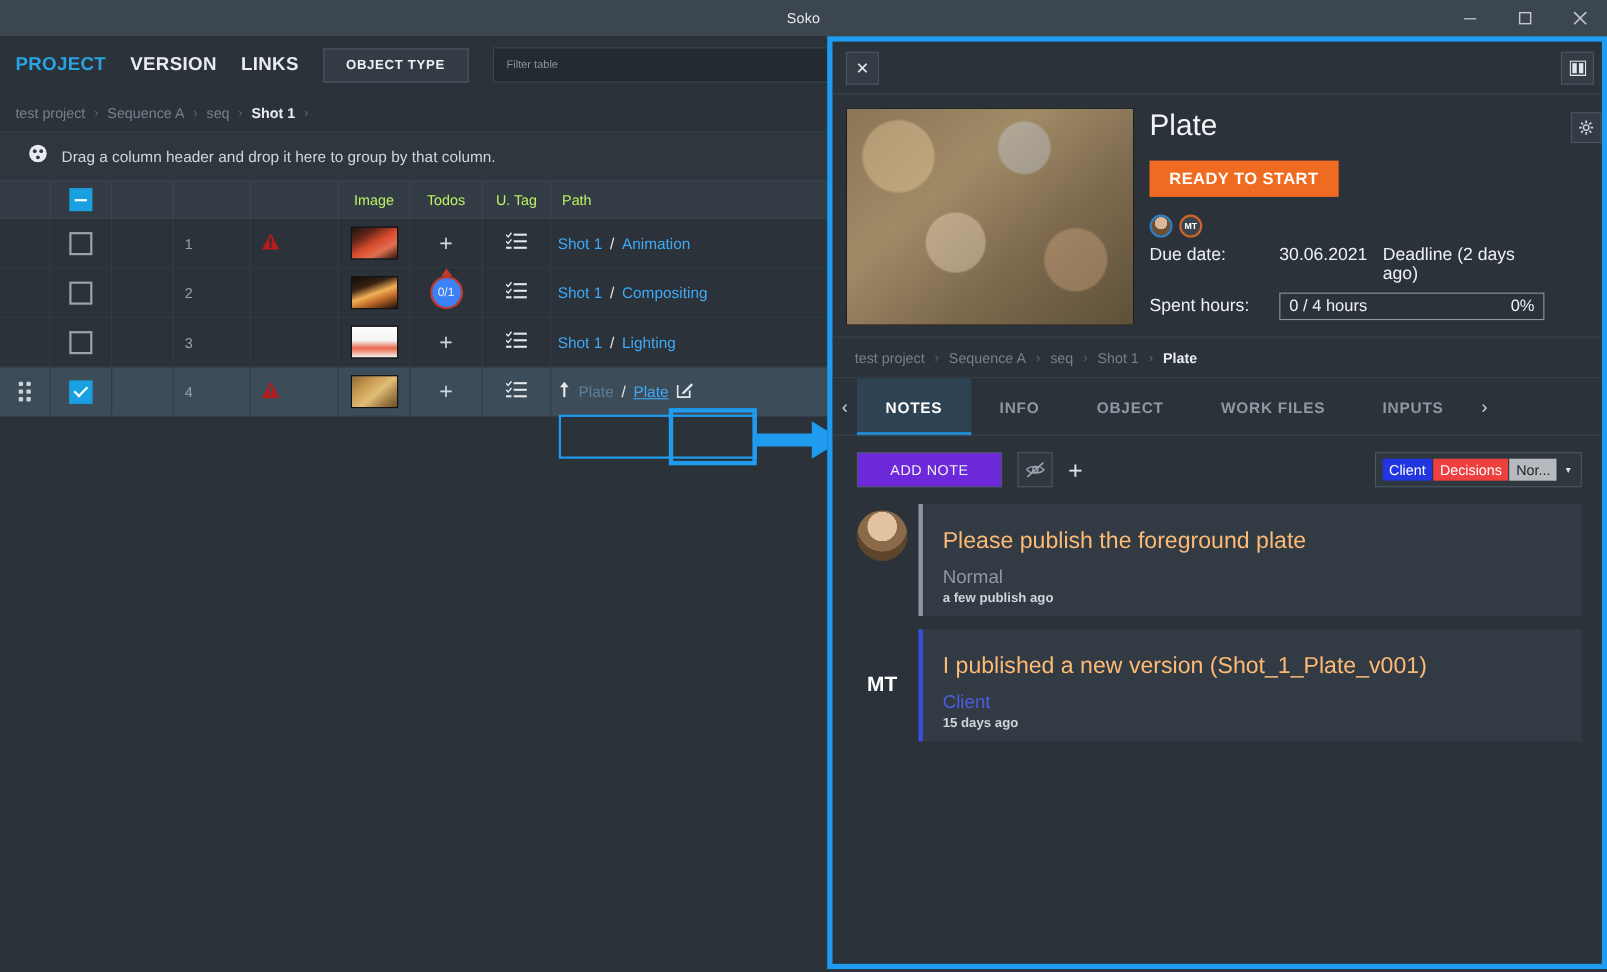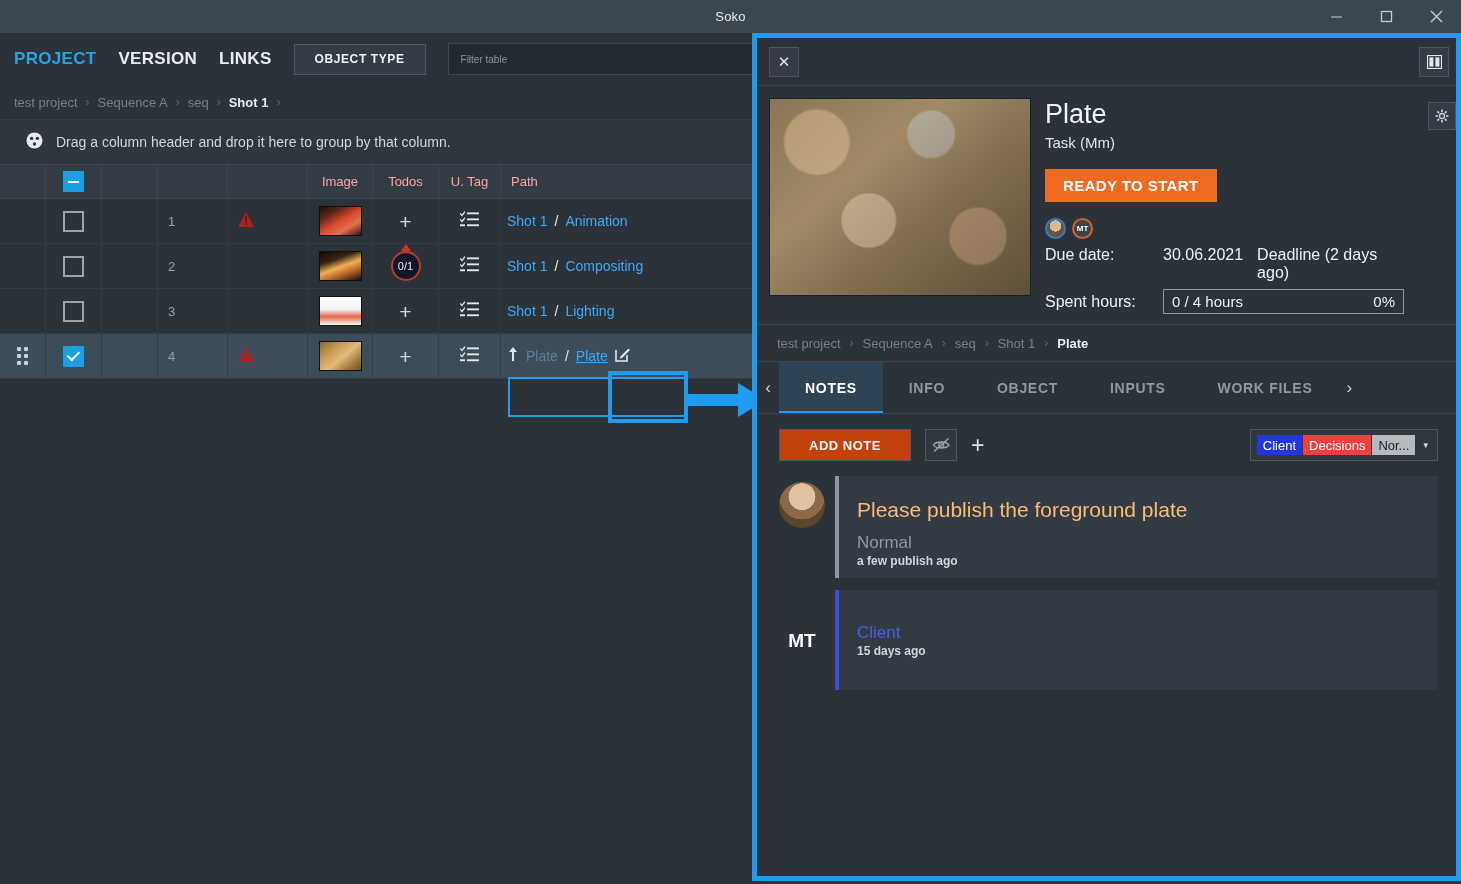--- a/index.html
+++ b/index.html
@@ -58,21 +58,21 @@
   .groupbar .txt { color: #cfd5db; font-size: 14px; }
 
   
   .tbl { width: 760px; }
   .tbl-head {
     display: flex; height: 35px; background: #333c45;
     border-top: 1px solid #3d4751; border-bottom: 1px solid #3d4751;
   }
   .th {
     display: flex; align-items: center; height: 100%;
-    border-right: 1px solid #3d4751; color: #fca5a5; font-size: 13px; padding-left: 10px;
+    border-right: 1px solid #3d4751; color: #bef264; font-size: 13px; padding-left: 10px;
   }
   .c-drag  { width: 46px; justify-content: center; padding-left: 0;}
   .c-check { width: 56px; justify-content: center; padding-left: 0;}
   .c-blank { width: 56px; }
   .c-num   { width: 70px; }
   .c-warn  { width: 80px; }
   .c-img   { width: 65px; justify-content: center; padding-left: 0;}
   .c-todo  { width: 66px; justify-content: center; padding-left: 0;}
   .c-utag  { width: 62px; justify-content: center; padding-left: 0;}
   .c-path  { flex: 1; }
@@ -102,21 +102,21 @@
     content: ""; width: 5px; height: 10px; border: solid #fff;
     border-width: 0 2.5px 2.5px 0; transform: rotate(45deg) translate(-1px,-1px);
   }
   .draghandle { display: grid; grid-template-columns: repeat(2, 4px); gap: 3px; }
   .draghandle b { display: block; width: 4px; height: 4px; background: #cdd3d9; border-radius: 1px; }
   .warn-icon { color: #c62828; font-size: 17px; line-height: 1; }
   .thumb { width: 43px; height: 30px; border: 1px solid #111; background-size: cover; background-position: center; }
   .plusicon { color: #cfd5db; font-size: 21px; line-height: 1; font-weight: 300; }
   .todo-badge {
     width: 30px; height: 30px; border-radius: 50%; border: 2px solid #c0392b;
-    background: #0f172a; color: #eceff1; font-size: 11px;
+    background: #3b82f6; color: #eceff1; font-size: 11px;
     display: flex; align-items: center; justify-content: center; position: relative;
   }
   .todo-badge::before {
     content: ""; position: absolute; top: -9px; left: 50%; margin-left: -5px;
     border-left: 5px solid transparent; border-right: 5px solid transparent;
     border-bottom: 7px solid #c0392b;
   }
   .utag-icon { color: #e3e8ec; }
   .pathcell { display: flex; align-items: center; gap: 7px; padding-left: 6px; }
   .pathlink { color: #3fa9f5; font-size: 14px; }
@@ -210,22 +210,22 @@
   .tab.active::after {
     content: ""; position: absolute; left: 0; right: 0; bottom: 0; height: 3px; background: #1f9cf0;
   }
   .tabs-line { position: absolute; left: 0; right: 0; bottom: 0; height: 1px; background: #3b444d; }
 
   .notes-toolbar {
     height: 62px; display: flex; align-items: center; padding: 0 18px 0 22px;
     gap: 14px; flex: 0 0 auto;
   }
   .addnote {
-    width: 132px; height: 32px; border: 1px solid #4c5862; background: #c2410c;
-    color: #eef1f4; font-size: 13px; font-weight: bold; letter-spacing: .5px;
+    width: 132px; height: 32px; border: 1px solid #4c5862; background: #6d28d9;
+    color: #eef1f4; font-size: 13px; font-weight: normal; letter-spacing: .5px;
     display: flex; align-items: center; justify-content: center;
   }
   .eyeoff-btn {
     width: 32px; height: 32px; border: 1px solid #4c5862; background: #2f373f;
     display: flex; align-items: center; justify-content: center; color: #9aa4ad;
   }
   .plus-btn { color: #dfe4e9; font-size: 23px; font-weight: 300; line-height: 1; }
   .tagfilter {
     margin-left: auto; height: 32px; border: 1px solid #4c5862; background: #2f373f;
     display: flex; align-items: center; padding: 0 6px; gap: 1px;
@@ -532,21 +532,20 @@
 
       <div class="entity">
         <div class="poster" style="background-image:
                radial-gradient(circle at 18% 22%, rgba(255,220,170,.35) 0 12%, transparent 13%),
                radial-gradient(circle at 62% 18%, rgba(210,230,255,.3) 0 10%, transparent 11%),
                radial-gradient(circle at 38% 62%, rgba(255,235,210,.35) 0 13%, transparent 14%),
                radial-gradient(circle at 80% 70%, rgba(240,190,150,.3) 0 11%, transparent 12%),
                linear-gradient(140deg,#8a7556 0%,#a08a66 35%,#7d6a4e 65%,#5e5038 100%);"></div>
         <div class="ent-body">
           <div class="ent-title">Plate</div>
-          <div class="ent-sub">Task (Mm)</div>
           <div class="status-btn">READY TO START</div>
 
           <div class="avatars">
             <div class="av" style="background:radial-gradient(circle at 50% 35%,#d8b896 0 40%,#6d4f33 41% 100%);"></div>
             <div class="av mt">MT</div>
           </div>
 
           <div class="kv">
             <span class="k">Due date:</span>
             <span class="v">30.06.2021</span>
@@ -589,22 +588,22 @@
         <span class="crumb">Shot 1</span>
         <span class="crumb-sep">›</span>
         <span class="crumb current">Plate</span>
       </div>
 
       <div class="tabs">
         <div class="tab-arrow">‹</div>
         <div class="tab active">NOTES</div>
         <div class="tab">INFO</div>
         <div class="tab">OBJECT</div>
+        <div class="tab">WORK FILES</div>
         <div class="tab">INPUTS</div>
-        <div class="tab">WORK FILES</div>
         <div class="tab-arrow">›</div>
         <div class="tabs-line"></div>
       </div>
 
       <div class="notes-toolbar">
         <div class="addnote">ADD NOTE</div>
         <div class="eyeoff-btn">
           <svg width="19" height="16" viewBox="0 0 19 16">
             <path d="M1.5 8 C4 4, 14 4, 17 8 C14 12, 4 12, 1.5 8 Z" fill="none" stroke="#9aa4ad" stroke-width="1.3"></path>
             <circle cx="9.2" cy="8" r="2.4" fill="none" stroke="#9aa4ad" stroke-width="1.3"></circle>
@@ -627,20 +626,21 @@
           <div class="note-body">
             <div class="note-text">Please publish the foreground plate</div>
             <div class="note-cat">Normal</div>
             <div class="note-time">a few publish ago</div>
           </div>
         </div>
 
         <div class="note">
           <div class="note-av initials">MT</div>
           <div class="note-body client">
+            <div class="note-text">I published a new version (Shot_1_Plate_v001)</div>
             <div class="note-cat client">Client</div>
             <div class="note-time">15 days ago</div>
           </div>
         </div>
 
       </div>
     </div>
   </div>
 
 </div>

